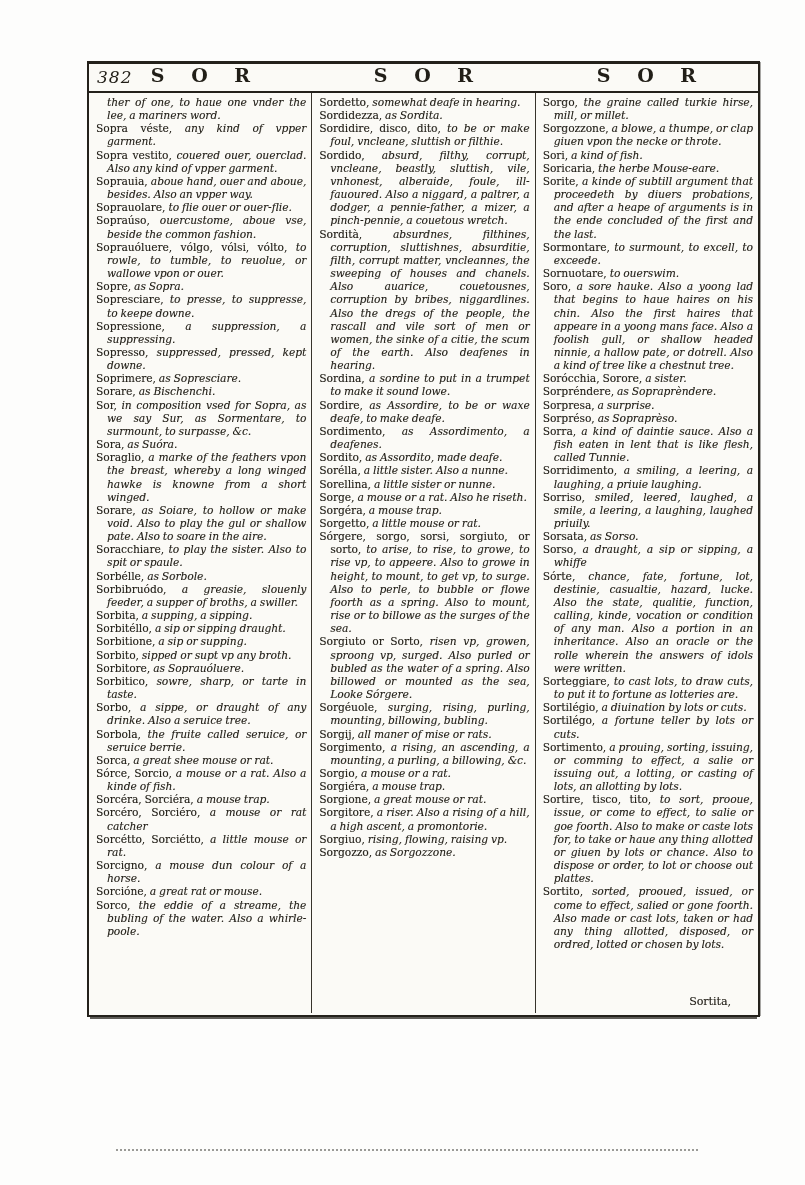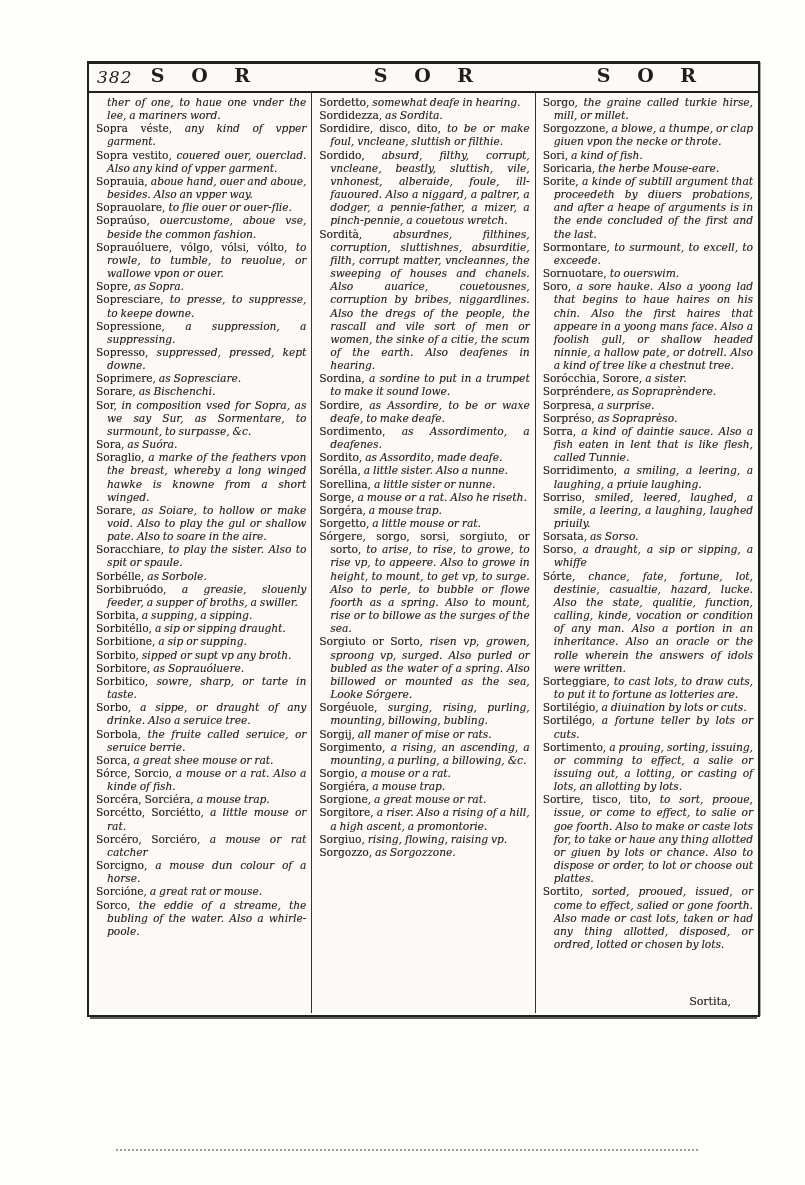--- a/index.html
+++ b/index.html
@@ -117,22 +117,22 @@
           <p class="entry"><span class="hw">Sorbitéllo, </span><span class="def">a sip or sipping draught.</span></p>
           <p class="entry"><span class="hw">Sorbitione, </span><span class="def">a sip or supping.</span></p>
           <p class="entry"><span class="hw">Sorbito, </span><span class="def">sipped or supt vp any broth.</span></p>
           <p class="entry"><span class="hw">Sorbitore, </span><span class="def">as Soprauóluere.</span></p>
           <p class="entry"><span class="hw">Sorbitico, </span><span class="def">sowre, sharp, or tarte in taste.</span></p>
           <p class="entry"><span class="hw">Sorbo, </span><span class="def">a sippe, or draught of any drinke. Also a seruice tree.</span></p>
           <p class="entry"><span class="hw">Sorbola, </span><span class="def">the fruite called seruice, or seruice berrie.</span></p>
           <p class="entry"><span class="hw">Sorca, </span><span class="def">a great shee mouse or rat.</span></p>
           <p class="entry"><span class="hw">Sórce, Sorcio, </span><span class="def">a mouse or a rat. Also a kinde of fish.</span></p>
           <p class="entry"><span class="hw">Sorcéra, Sorciéra, </span><span class="def">a mouse trap.</span></p>
+          <p class="entry"><span class="hw">Sorcéro, Sorciéro, </span><span class="def">a mouse or rat catcher</span></p>
           <p class="entry"><span class="hw">Sorcétto, Sorciétto, </span><span class="def">a little mouse or rat.</span></p>
-          <p class="entry"><span class="hw">Sorcéro, Sorciéro, </span><span class="def">a mouse or rat catcher</span></p>
           <p class="entry"><span class="hw">Sorcigno, </span><span class="def">a mouse dun colour of a horse.</span></p>
           <p class="entry"><span class="hw">Sorcióne, </span><span class="def">a great rat or mouse.</span></p>
           <p class="entry"><span class="hw">Sorco, </span><span class="def">the eddie of a streame, the bubling of the water. Also a whirle-poole.</span></p>
         </div>
       <div class="col">
           <p class="entry"><span class="hw">Sordetto, </span><span class="def">somewhat deafe in hearing.</span></p>
           <p class="entry"><span class="hw">Sordidezza, </span><span class="def">as Sordita.</span></p>
           <p class="entry"><span class="hw">Sordidire, disco, dito, </span><span class="def">to be or make foul, vncleane, sluttish or filthie.</span></p>
           <p class="entry"><span class="hw">Sordido, </span><span class="def">absurd, filthy, corrupt, vncleane, beastly, sluttish, vile, vnhonest, alberaide, foule, ill-fauoured. Also a niggard, a paltrer, a dodger, a pennie-father, a mizer, a pinch-pennie, a couetous wretch.</span></p>
           <p class="entry"><span class="hw">Sordità, </span><span class="def">absurdnes, filthines, corruption, sluttishnes, absurditie, filth, corrupt matter, vncleannes, the sweeping of houses and chanels. Also auarice, couetousnes, corruption by bribes, niggardlines. Also the dregs of the people, the rascall and vile sort of men or women, the sinke of a citie, the scum of the earth. Also deafenes in hearing.</span></p>

